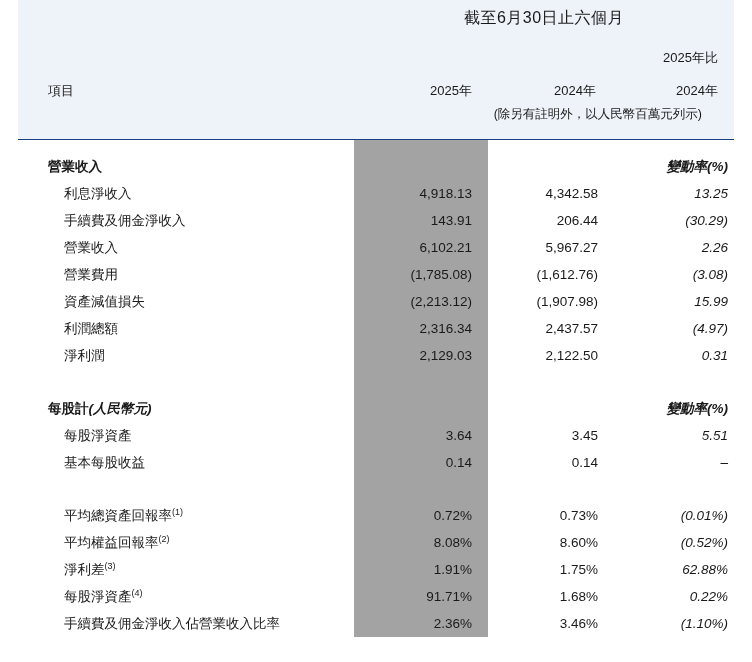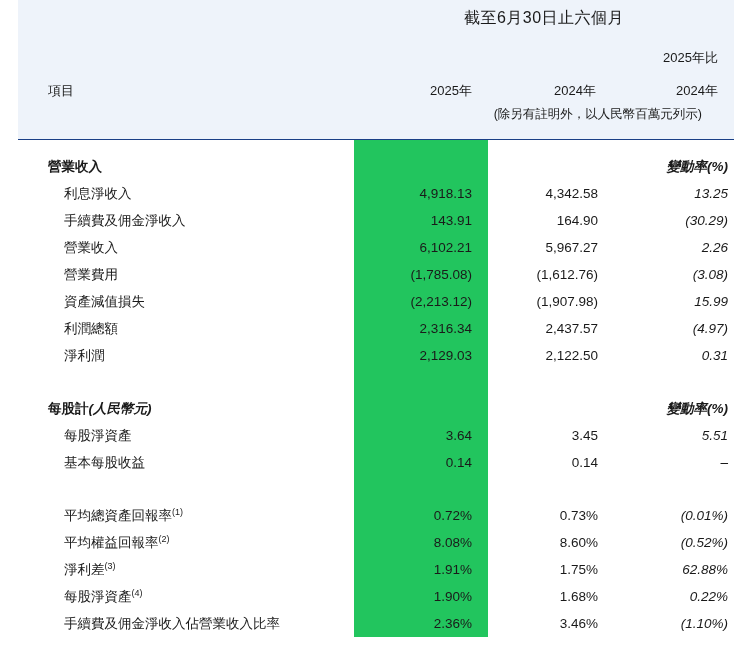--- a/index.html
+++ b/index.html
@@ -106,21 +106,21 @@
   td.num2 {
     text-align: right;
     padding-right: 14px;
     font-variant-numeric: tabular-nums;
   }
   td.num1 {
     text-align: right;
     padding-right: 16px;
     font-variant-numeric: tabular-nums;
   }
-  .col-hl { background: #22c55e; }
+  .col-hl { background: #a3a3a3; }
   tr.spacer td { height: 13px; }
   sup {
     font-size: 9px;
     vertical-align: super;
     line-height: 0;
   }
   .ital { font-style: italic; }
 </style>
 </head>
 <body>
@@ -178,21 +178,21 @@
       </tr>
       <tr>
         <td class="label indent">利息淨收入</td>
         <td class="num1 col-hl">4,918.13</td>
         <td class="num2">4,342.58</td>
         <td class="chg">13.25</td>
       </tr>
       <tr>
         <td class="label indent">手續費及佣金淨收入</td>
         <td class="num1 col-hl">143.91</td>
-        <td class="num2">164.90</td>
+        <td class="num2">206.44</td>
         <td class="chg">(30.29)</td>
       </tr>
       <tr>
         <td class="label indent">營業收入</td>
         <td class="num1 col-hl">6,102.21</td>
         <td class="num2">5,967.27</td>
         <td class="chg">2.26</td>
       </tr>
       <tr>
         <td class="label indent">營業費用</td>
@@ -277,21 +277,21 @@
         <td class="chg">(0.52%)</td>
       </tr>
       <tr>
         <td class="label indent"><span>淨利差</span><sup>(3)</sup></td>
         <td class="num1 col-hl">1.91%</td>
         <td class="num2">1.75%</td>
         <td class="chg">62.88%</td>
       </tr>
       <tr>
         <td class="label indent"><span>每股淨資產</span><sup>(4)</sup></td>
-        <td class="num1 col-hl">1.90%</td>
+        <td class="num1 col-hl">91.71%</td>
         <td class="num2">1.68%</td>
         <td class="chg">0.22%</td>
       </tr>
       <tr>
         <td class="label indent"><span>手續費及佣金淨收入佔營業收入比率</span><sup></sup></td>
         <td class="num1 col-hl">2.36%</td>
         <td class="num2">3.46%</td>
         <td class="chg">(1.10%)</td>
       </tr>
 

